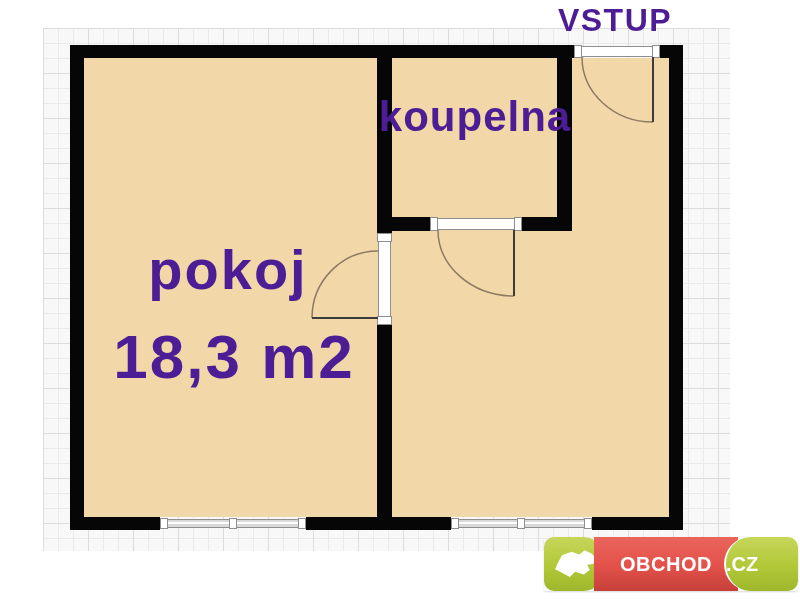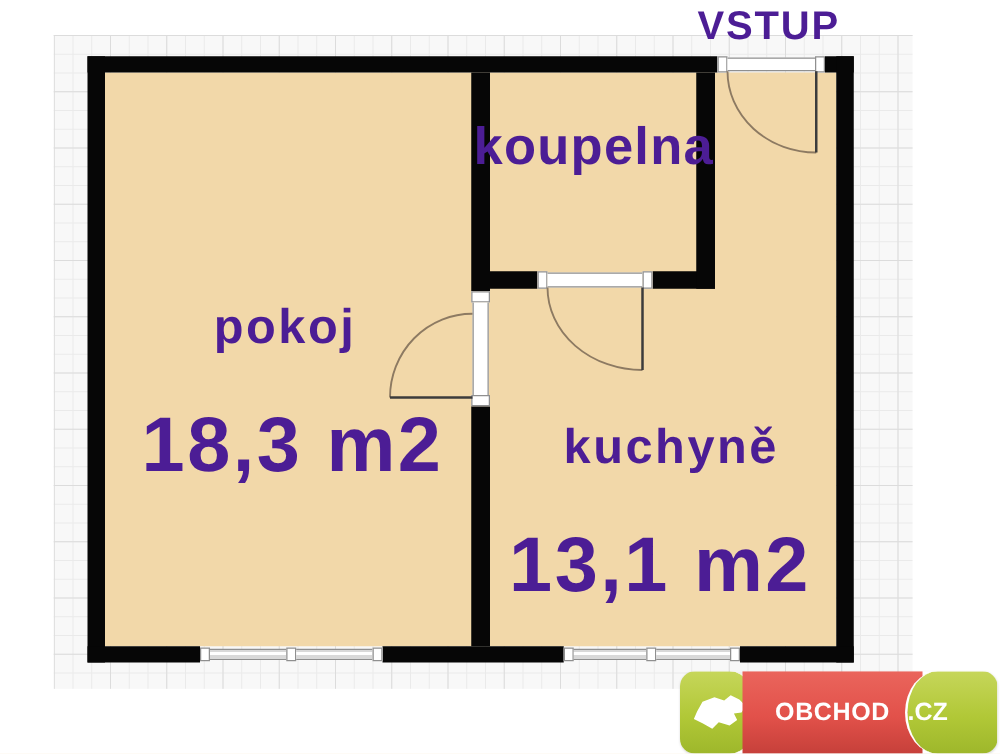--- a/index.html
+++ b/index.html
@@ -26,27 +26,27 @@
   .cap{position:absolute;background:#ffffff;border:1px solid #8f8f8f;box-sizing:border-box;}
   .winband{position:absolute;box-sizing:border-box;
     background:linear-gradient(180deg,#8f8f8f 0 1px,#d9d9d9 1px 3px,#ffffff 3px 5px,#d9d9d9 5px 8px,#8f8f8f 8px 9px);}
   .thresh-h{position:absolute;background:#ffffff;border-top:1px solid #8f8f8f;border-bottom:1px solid #8f8f8f;box-sizing:border-box;}
   .thresh-v{position:absolute;background:#ffffff;border-left:1px solid #8f8f8f;border-right:1px solid #8f8f8f;box-sizing:border-box;}
 
   svg.overlay{position:absolute;left:0;top:0;pointer-events:none;}
 
   .lbl{position:absolute;transform:translateX(-50%);color:#4c1d95;font-weight:700;white-space:nowrap;line-height:1;}
   .lbl-vstup{font-size:32px;letter-spacing:1.5px;}
-  .lbl-room{font-size:39px;letter-spacing:2px;}
+  .lbl-room{font-size:56px;letter-spacing:2px;}
   .lbl-area{font-size:62px;letter-spacing:2px;}
   .lbl-room-sm{font-size:42px;letter-spacing:1px;}
   .lbl-area-sm{font-size:37px;letter-spacing:1px;}
 
   
-  .logo{position:absolute;left:544px;top:537px;width:254px;height:66px;display:flex;border-radius:12px;overflow:hidden;box-shadow:0 1px 2px rgba(0,0,0,0.15);}
+  .logo{position:absolute;left:544px;top:537px;width:254px;height:54px;display:flex;border-radius:2px;overflow:hidden;box-shadow:0 1px 2px rgba(0,0,0,0.15);}
   .logo-green-left{width:64px;height:100%;
     background:linear-gradient(180deg,#c6d65a 0%,#b1c837 55%,#9eb72b 100%);
     border-radius:10px 24px 24px 10px / 10px 50% 50% 10px;
     border-right:2px solid #ffffff;box-sizing:border-box;
     display:flex;align-items:center;justify-content:center;}
   .logo-red{flex:1;height:100%;
     background:linear-gradient(180deg,#ea655c 0%,#e2514a 55%,#c6403a 100%);
     display:flex;flex-direction:column;align-items:center;justify-content:center;
     color:#fff;font-weight:700;margin:0 -14px;padding:0 14px;}
   .logo-red .l1{font-size:20px;line-height:1.1;letter-spacing:0.5px;}
@@ -114,22 +114,20 @@
     <line x1="514" y1="230" x2="514" y2="296" stroke="#3c3c3c" stroke-width="2"></line>
   </svg>
 
   <div class="lbl lbl-vstup" style="left:615px;top:4px;">VSTUP</div>
 
   <div class="lbl lbl-room-sm" style="left:475px;top:96px;">koupelna</div>
 
   <div class="lbl lbl-room" style="left:228px;top:242px;">pokoj</div>
   <div class="lbl lbl-area" style="left:234px;top:326px;">18,3 m2</div>
 
-  <div class="lbl lbl-room" style="left:537px;top:338px;">kuchyně</div>
-  <div class="lbl lbl-area" style="left:528px;top:422px;">13,1 m2</div>
 
   <div class="logo">
     <div class="logo-green-left">
       <svg width="52" height="38" viewBox="0 0 60 42">
         <path d="M10,20 L15,11 L26,7 L35,10 L41,5 L49,9 L55,15 L51,21 L44,22 L47,28 L40,33 L30,30 L24,36 L15,31 L7,27 Z" fill="#ffffff"></path>
       </svg>
     </div>
     <div class="logo-red">
       <span class="l1">OBCHOD</span>
     </div>

